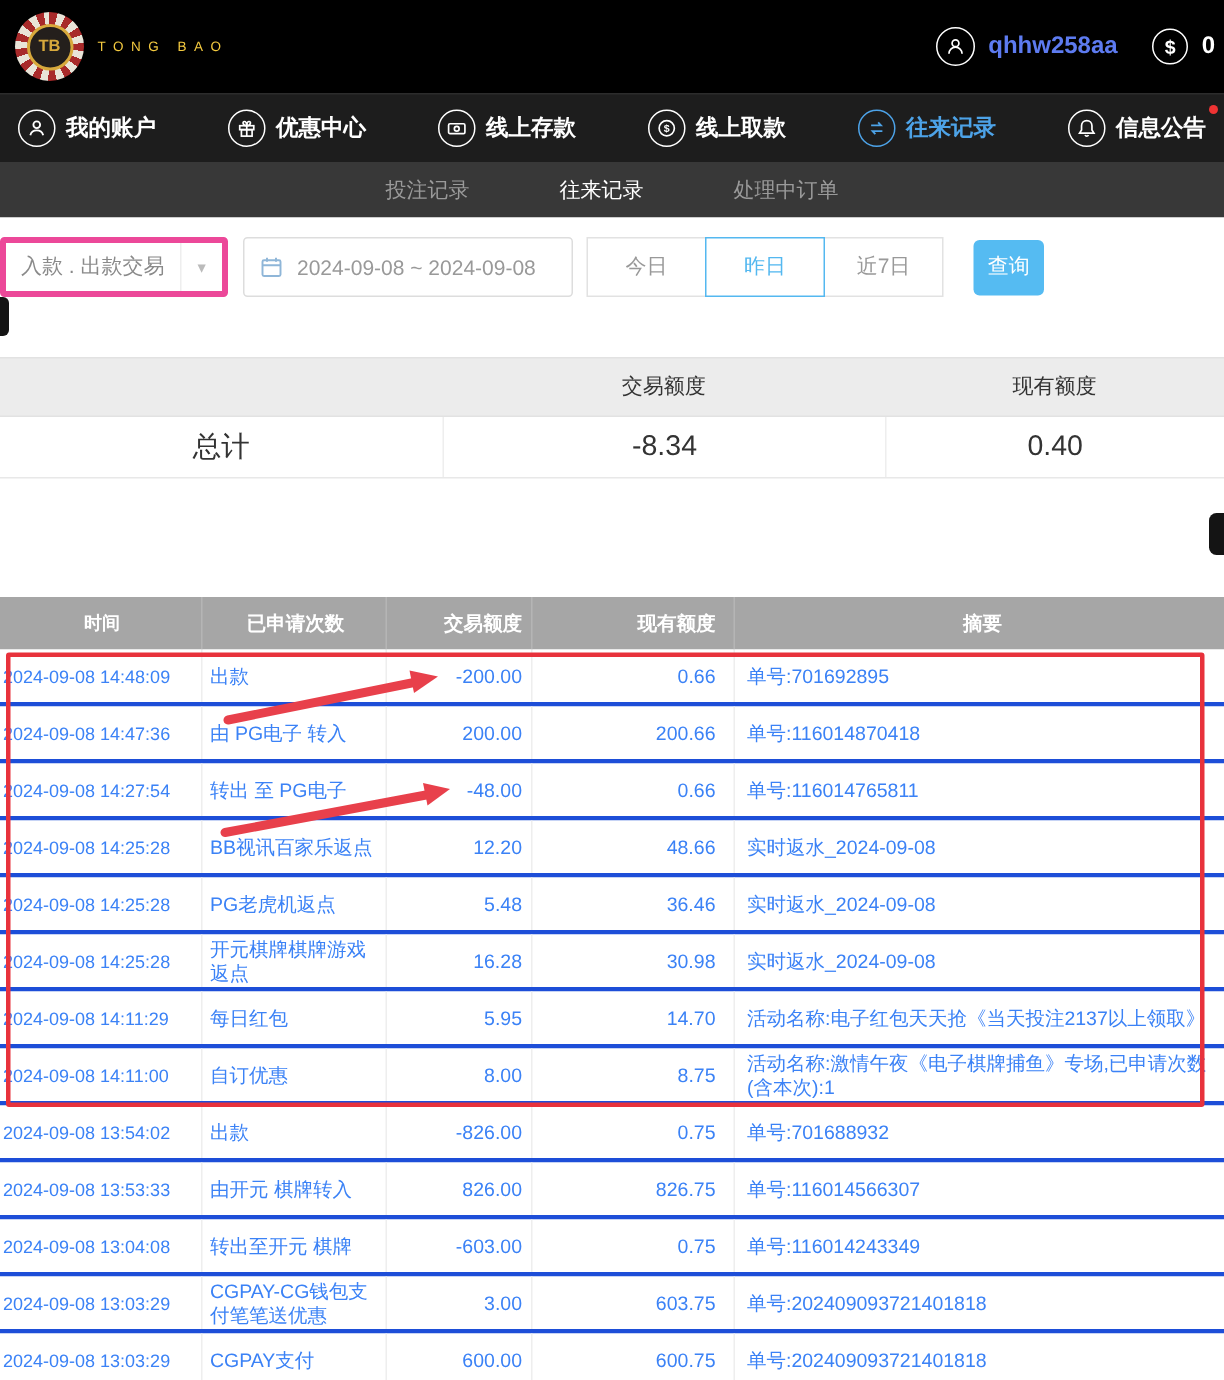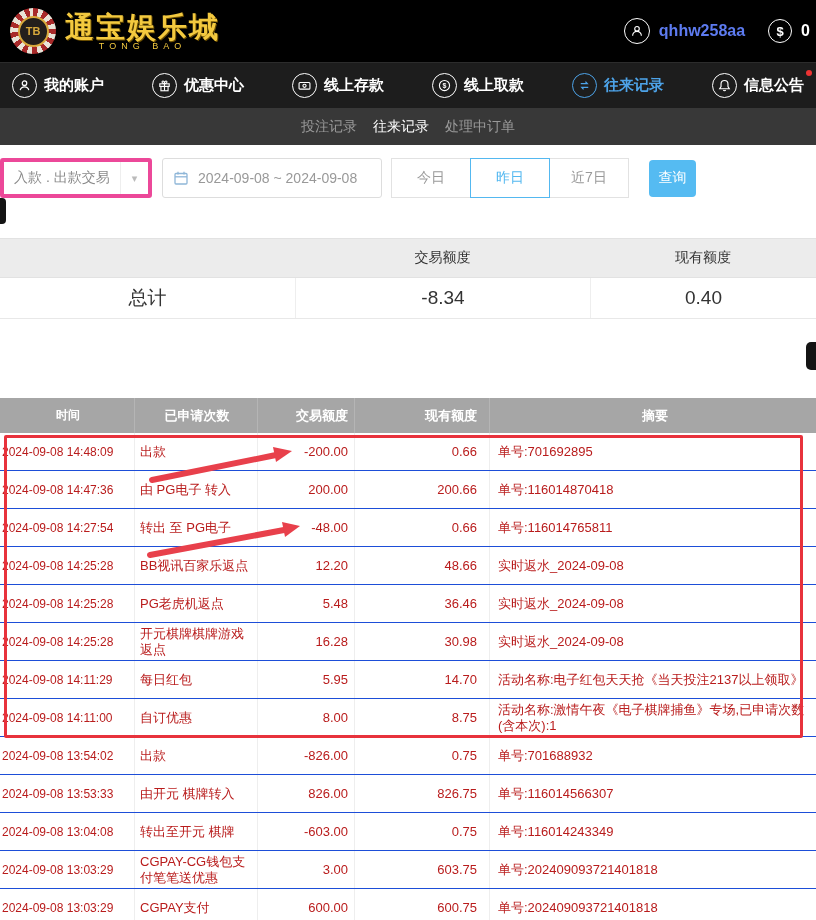--- a/index.html
+++ b/index.html
@@ -22,21 +22,21 @@
 
   
   .mainnav { height:46px; background:#1d1d1d; border-top:1px solid #2c2c2c; display:flex; align-items:center; justify-content:space-between; padding:0 12px; }
   .nav-item { display:flex; align-items:center; gap:7px; color:#fff; font-size:15px; font-weight:bold; cursor:pointer; position:relative; }
   .nav-item.active { color:#4da3e8; }
   .nav-circle { width:25px; height:25px; border:1.5px solid currentColor; border-radius:50%; display:flex; align-items:center; justify-content:center; flex:0 0 auto; }
   .nav-circle svg { width:15px; height:15px; }
   .dot { position:absolute; top:-3px; right:-8px; width:6px; height:6px; border-radius:50%; background:#e33; }
 
   
-  .subnav { height:37px; background:#383838; display:flex; align-items:center; justify-content:center; gap:16px; }
+  .subnav { height:37px; background:#383838; display:flex; align-items:center; justify-content:center; gap:60px; }
   .subnav-item { color:#9a9a9a; font-size:14px; cursor:pointer; }
   .subnav-item.active { color:#fff; }
 
   
   .filterbar { display:flex; align-items:center; padding:13px 0 15px 0; background:#fff; }
   .select { width:152px; height:40px; border:4px solid #ec4899; border-radius:3px; display:flex; align-items:center; justify-content:space-between; padding:0 0 0 10px; color:#8a8a8a; font-size:14px; cursor:pointer; }
   .select .chev { border-left:1px solid #eee; height:100%; width:28px; display:flex; align-items:center; justify-content:center; color:#bbb; font-size:11px; }
   .datebox { width:220px; height:40px; border:1px solid #ddd; border-radius:3px; display:flex; align-items:center; gap:9px; padding:0 10px; color:#999; font-size:14px; margin-left:10px; cursor:pointer; }
   .datebox svg { width:16px; height:16px; color:#8fb6d8; }
   .quick { display:flex; margin-left:10px; }
@@ -51,21 +51,21 @@
   .sc1 { width:295px; text-align:center; }
   .sc2 { width:295px; text-align:center; border-left:1px solid #eee; align-self:stretch; display:flex; align-items:center; justify-content:center; }
   .sc3 { width:226px; text-align:center; border-left:1px solid #eee; align-self:stretch; display:flex; align-items:center; justify-content:center; }
   .summary-head .sc2, .summary-head .sc3 { border-left:none; }
 
   
   .records { margin-top:79px; position:relative; }
   .thead { display:flex; height:35px; background:#a6a6a6; }
   .th { color:#fff; font-size:13px; font-weight:bold; display:flex; align-items:center; justify-content:center; border-right:1px solid #b5b5b5; height:100%; }
   .th:last-child { border-right:none; }
-  .tr { display:flex; height:38px; border-bottom:1px solid #1d4ed8; font-size:13px; color:#b91c1c; background:#fff; }
+  .tr { display:flex; height:38px; border-bottom:3px solid #1d4ed8; font-size:13px; color:#3b82f6; background:#fff; }
   .td { display:flex; align-items:center; height:100%; border-right:1px solid #eee; line-height:16px; overflow:hidden; }
   .td:last-child { border-right:none; }
   .c-time { width:135px; padding-left:2px; font-size:12px; white-space:nowrap; }
   .c-type { width:123px; padding:0 3px 0 5px; }
   .c-amount { width:97px; justify-content:flex-end; padding-right:6px; }
   .c-balance { width:135px; justify-content:flex-end; padding-right:12px; }
   .c-note { width:326px; padding:0 4px 0 8px; }
 
   
   .annot-box { position:absolute; left:4px; top:435px; width:799px; height:303px; border:3px solid #e8323c; border-radius:2px; pointer-events:none; }
@@ -77,21 +77,20 @@
 <body>
 
 <div class="page">
 
   <header class="topbar">
     <div class="logo">
       <div class="chip">
         <div class="chip-inner">TB</div>
       </div>
       <div>
-        <div class="logo-cn">通宝娱乐城</div>
         <div class="logo-en">TONG BAO</div>
       </div>
     </div>
     <div class="user-area">
       <span class="avatar-circle">
         <svg viewBox="0 0 16 16" width="14" height="14">
             <circle cx="8" cy="5.5" r="2.6" fill="none" stroke="currentColor" stroke-width="1.3"></circle>
             <path d="M3 13.5a5 5 0 0 1 10 0" fill="none" stroke="currentColor" stroke-width="1.3"></path>
           </svg>
       </span>

